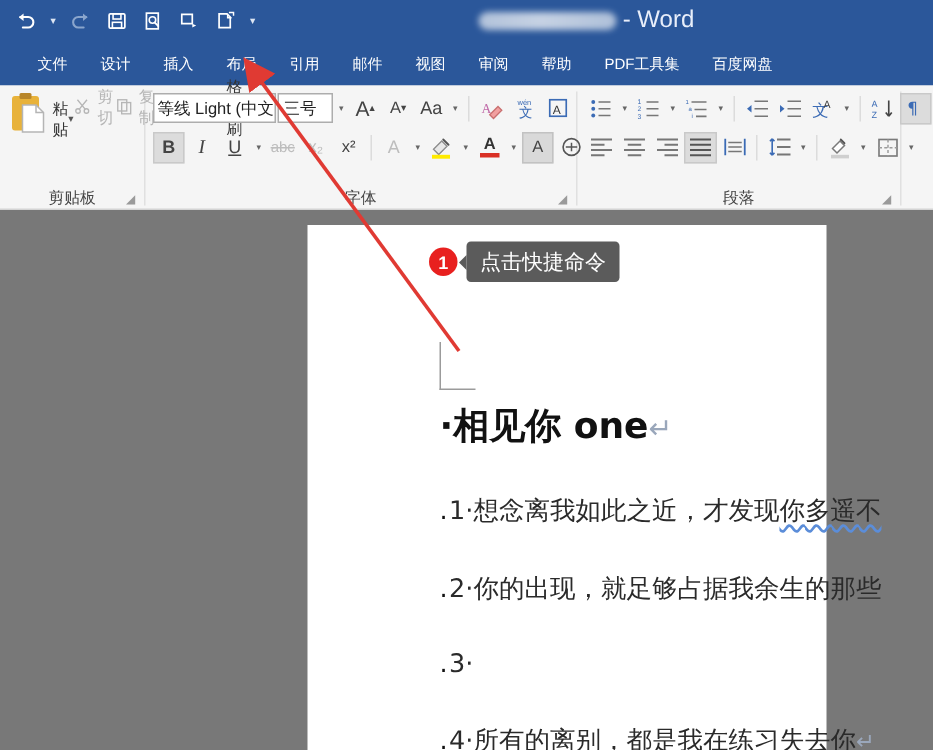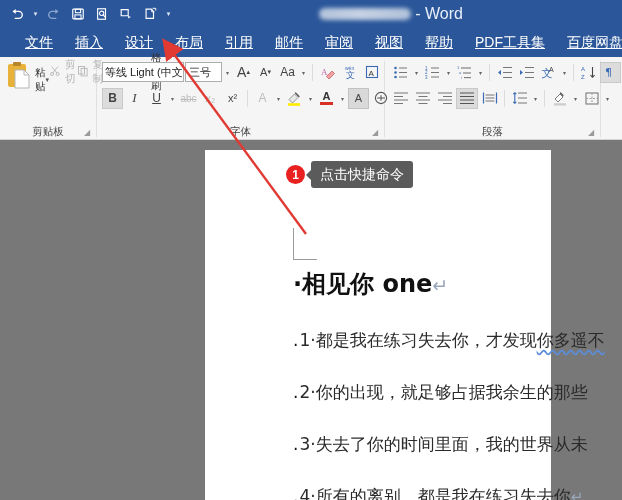--- a/index.html
+++ b/index.html
@@ -36,21 +36,21 @@
   }
   #doc-title-suffix{ color:#e8eefa; font-size:16px; white-space:nowrap; }
 
   
   #tabstrip{
     height:29px; background:#2b579a; display:flex; align-items:flex-end;
     position:relative; padding-left:14px;
   }
   .tab{
     height:29px; padding:0 11px; display:flex; align-items:center;
-    color:#ffffff; font-size:14px; white-space:nowrap; cursor:pointer;text-decoration:underline;
+    color:#ffffff; font-size:10px; white-space:nowrap; cursor:pointer;
   }
   .tab.active{ background:#ffffff; color:#2b579a; }
 
   
   #ribbon{
     height:83px; background:#f5f5f5; border-bottom:1px solid #d4d4d4;
     display:flex; position:relative;
   }
   .grp{ position:relative; display:flex; flex-direction:column; height:83px; }
   .grp-body{ flex:1; display:flex; align-items:flex-start; padding:4px 5px 0 5px; }
@@ -198,27 +198,27 @@
   <div id="doc-title-wrap">
     <div id="doc-title-inner">
       <div id="doc-title-blur"></div>
       <div id="doc-title-suffix">- Word</div>
     </div>
   </div>
 </div>
 
 <div id="tabstrip">
   <div class="tab">文件</div>
+  <div class="tab">设计</div>
   <div class="tab">插入</div>
-  <div class="tab">设计</div>
   <div class="tab">布局</div>
   <div class="tab">引用</div>
   <div class="tab">邮件</div>
+  <div class="tab">视图</div>
   <div class="tab">审阅</div>
-  <div class="tab">视图</div>
   <div class="tab">帮助</div>
   <div class="tab">PDF工具集</div>
   <div class="tab">百度网盘</div>
 
 </div>
 
 <div id="ribbon">
 
   <div class="grp" id="grp-clip">
     <div class="grp-body">
@@ -482,34 +482,33 @@
   <div id="page">
     <div id="text-cursor"></div>
     <div id="doc-body">
       <div id="heading">
         <span>·相见你 one</span><span class="pmark">↵</span>
       </div>
 
       <div class="body-line">
         <span class="lead-dot">.</span>
         <span>1·</span>
-        <span>都是我在练习失去你，才发现</span>
+        <span>想念离我如此之近，才发现</span>
         <span class="squig">你多遥不</span>
       </div>
 
       <div class="body-line">
         <span class="lead-dot">.</span>
         <span>2·</span>
         <span>你的出现，就足够占据我余生的那些</span>
       </div>
 
       <div class="body-line">
         <span class="lead-dot">.</span>
         <span>3·</span>
-        <span>失去了你的时间里面，我的世界从未</span>
       </div>
 
       <div class="body-line">
         <span class="lead-dot">.</span>
         <span>4·</span>
         <span>所有的离别，都是我在练习失去你</span>
         <span class="pmark" style="font-size:15px;">↵</span>
       </div>
     </div>
   </div>

